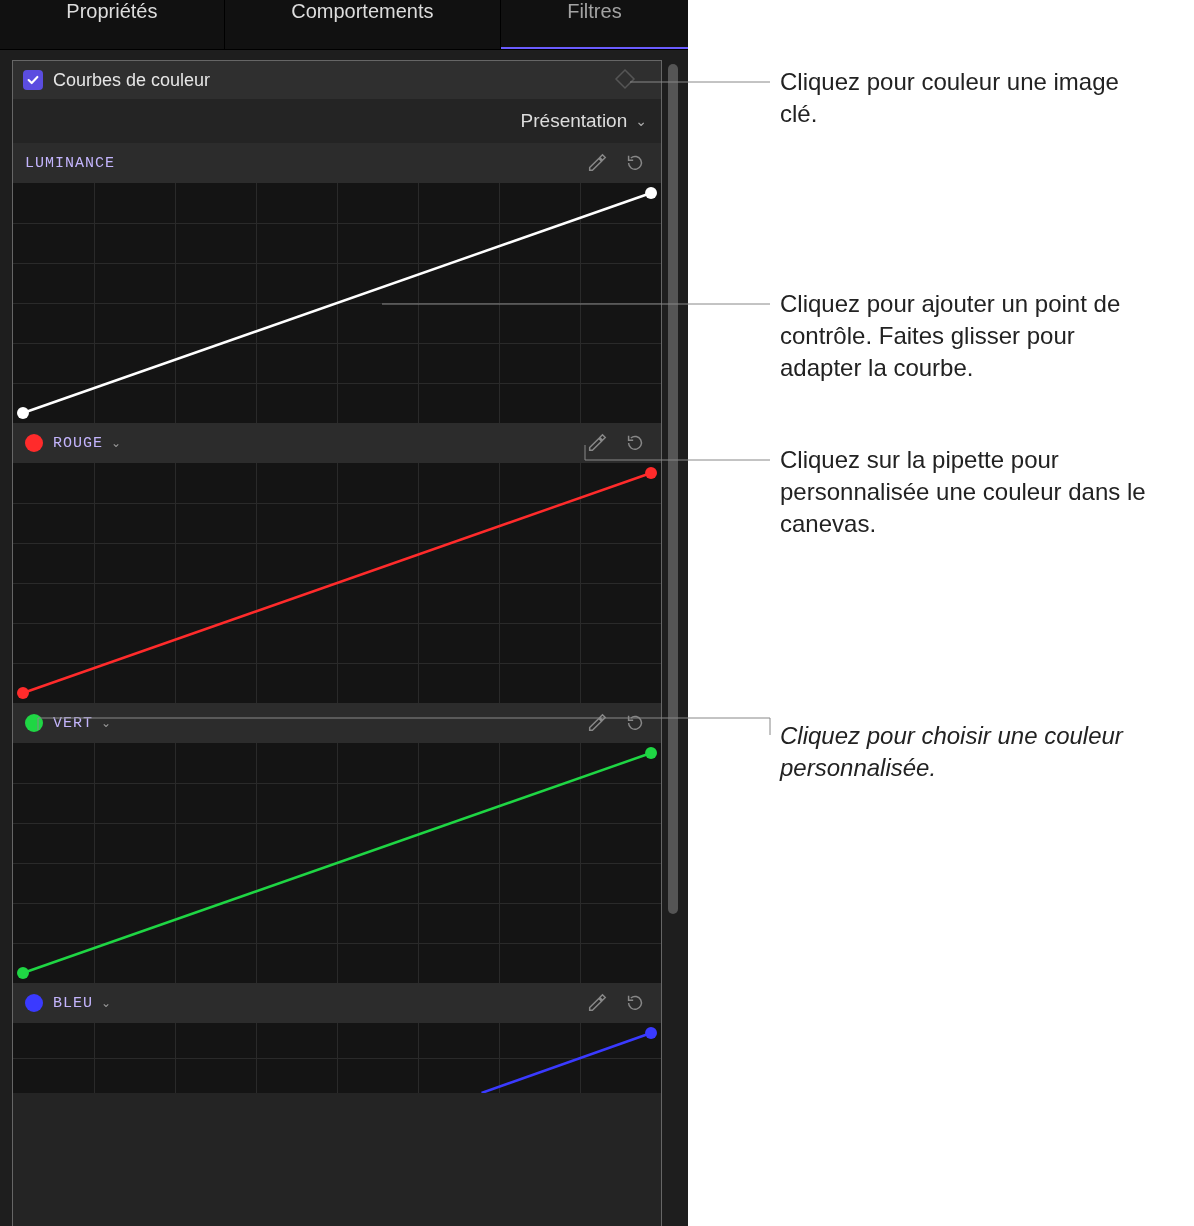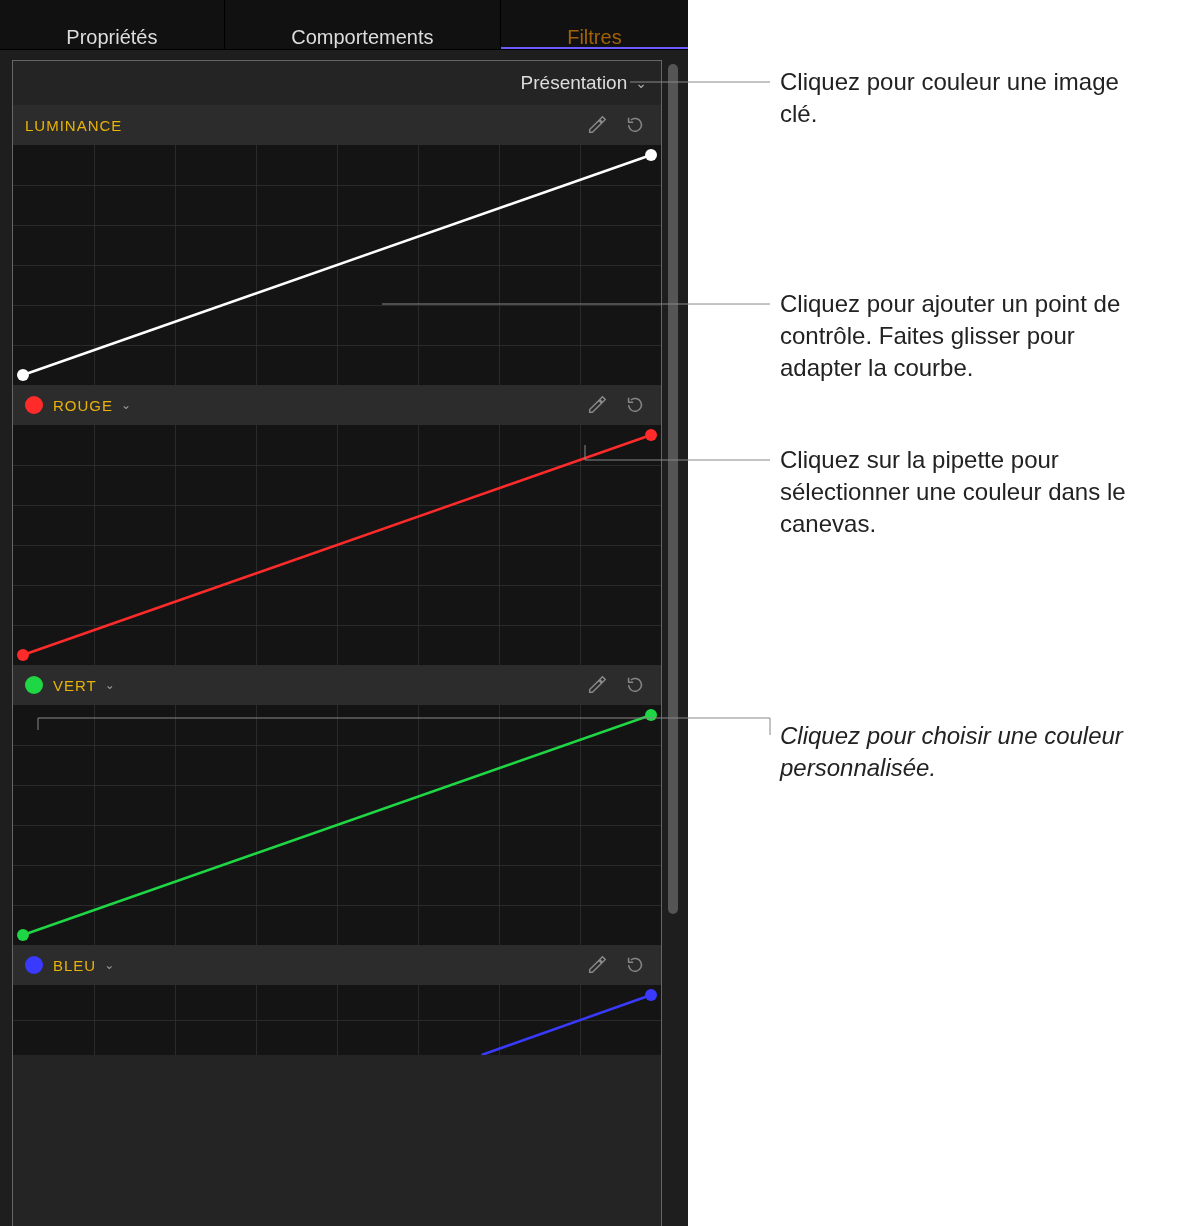--- a/index.html
+++ b/index.html
@@ -24,30 +24,30 @@
   
   .tabs {
     display: flex;
     height: 50px;
     background: #111;
     border-bottom: 1px solid #000;
   }
   .tab {
     flex: 1 1 auto;
     display: flex;
-    align-items: flex-end;
+    align-items: flex-start;
     justify-content: center;
     font-size: 20px;
     color: #ddd;
     border-right: 1px solid #000;
     position: relative;
     cursor: pointer;
   }
   .tab:last-child { border-right: none; }
-  .tab.active { color: #a16207; }
+  .tab.active { color: #a3a3a3; }
   .tab.active::after {
     content: "";
     position: absolute;
     left: 0; right: 0; bottom: 0;
     height: 2px;
     background: #6a5cff;
   }
   
   .content {
     position: absolute;
@@ -136,22 +136,23 @@
     height: 18px;
     border-radius: 50%;
     flex: 0 0 18px;
   }
   .swatch-red   { background: #ff2b2b; }
   .swatch-green { background: #1fd644; }
   .swatch-blue  { background: #3a3aff; }
   .curve-label {
     font-size: 15px;
     letter-spacing: 1px;
-    color: #eab308;
+    color: #c4b5fd;
     text-transform: uppercase;
+    font-family: Liberation Mono, monospace;
   }
   .curve-header .chev-small {
     font-size: 12px;
     color: #999;
     margin-left: -2px;
   }
   .spacer { flex: 1; }
   .tool-btn {
     width: 28px;
     height: 28px;
@@ -219,20 +220,33 @@
         <span>Filtres</span>
       </div>
   </div>
 
   <div class="scrollbar-track">
     <div class="scrollbar-thumb"></div>
   </div>
 
   <div class="content">
 
+    <div class="filter-header" style="position:relative;">
+      <div class="checkbox">
+        <svg viewBox="0 0 16 16">
+            <path d="M3 8 L6.5 11.5 L13 4.5" stroke="#fff" stroke-width="2.4" fill="none" stroke-linecap="round" stroke-linejoin="round"></path>
+          </svg>
+      </div>
+      <span class="filter-title">Courbes de couleur</span>
+      <div class="keyframe-diamond">
+        <svg viewBox="0 0 24 24">
+            <path d="M12 3 L21 12 L12 21 L3 12 Z" stroke="#555" stroke-width="1.5" fill="none"></path>
+          </svg>
+      </div>
+    </div>
 
     <div class="view-row">
       <div class="view-dropdown">
         <span>Présentation</span>
         <span class="chev">⌄</span>
       </div>
     </div>
 
     <div class="curve-section">
       <div class="curve-header">
@@ -388,14 +402,14 @@
 
   <path class="callout-line" d="M382 304 L700 304 L770 304"></path>
 
   <path class="callout-line" d="M585 445 L585 460 L700 460 L770 460"></path>
 
   <path class="callout-line" d="M38 730 L38 718 L700 718 L770 718 L770 735"></path>
 </svg>
 
 <div class="callout" style="left:780px; top:66px;">Cliquez pour couleur une image clé.</div>
 <div class="callout" style="left:780px; top:288px;">Cliquez pour ajouter un point de contrôle. Faites glisser pour adapter la courbe.</div>
-<div class="callout" style="left:780px; top:444px;">Cliquez sur la pipette pour sélectionner une couleur dans le canevas.</div>
+<div class="callout" style="left:780px; top:444px;">Cliquez sur la pipette pour personnalisée une couleur dans le canevas.</div>
 <div class="callout" style="left:780px; top:720px;font-style:italic;">Cliquez pour choisir une couleur personnalisée.</div>
 
 </body></html>

